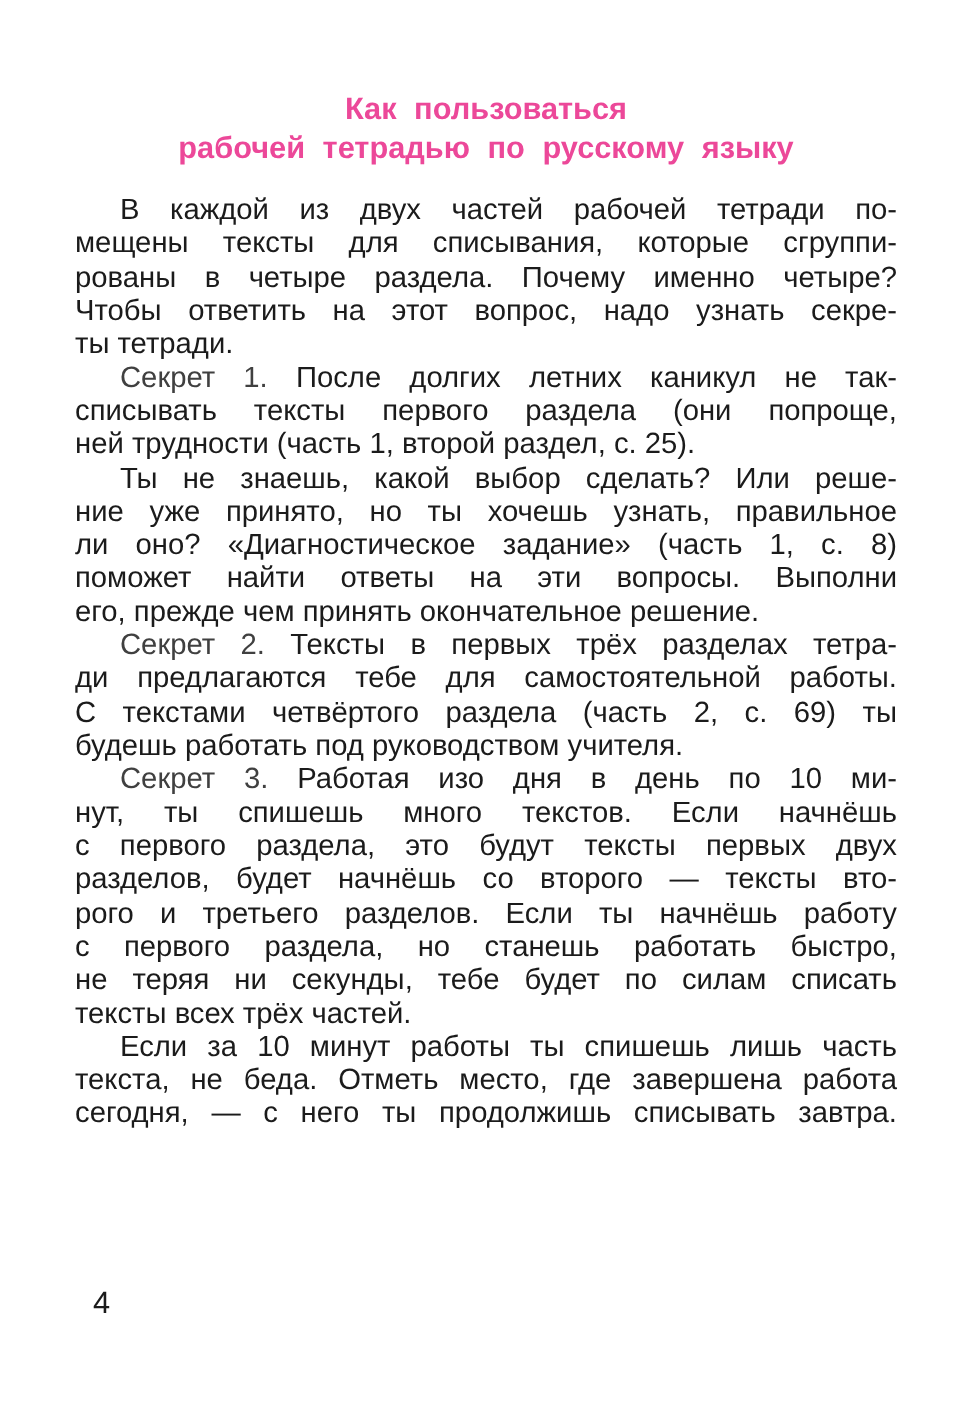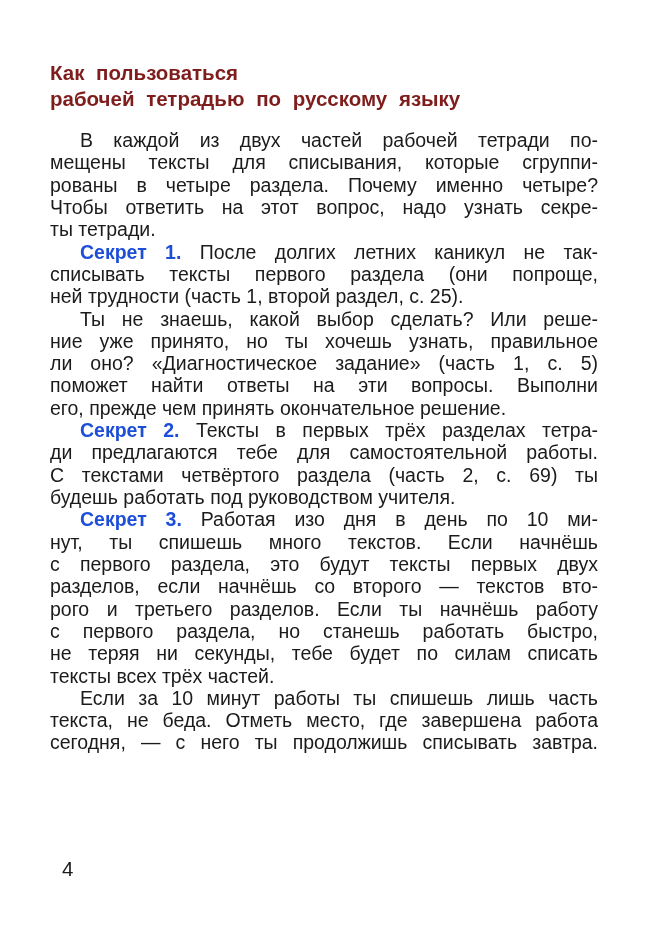--- a/index.html
+++ b/index.html
@@ -10,25 +10,26 @@
     background: #ffffff;
     font-family: "Liberation Sans", sans-serif;
     color: #1b1b1b;
     overflow: hidden;
   }
   .title-block {
     position: absolute;
     left: 50px;
     top: 60px;
     width: 548px;
+    text-align: center;
     font-weight: bold;
     font-size: 20.5px;
     line-height: 25.5px;
     word-spacing: 6px;
-    color: #7f1d1d;
+    color: #ec4899;
   }
   .body-block {
     position: absolute;
     left: 50px;
     top: 129px;
     width: 548px;
     font-size: 19.5px;
   }
   .body-block .line {
     height: 22.32px;
@@ -39,22 +40,22 @@
   .body-block .line.j {
     white-space: normal;
     text-align: justify;
     text-align-last: justify;
     text-justify: inter-word;
   }
   .body-block .line.ind {
     padding-left: 30px;
   }
   .body-block b {
-    font-weight: bold;
-    color: #1d4ed8;
+    font-weight: normal;
+    color: #404040;
   }
   .page-number {
     position: absolute;
     left: 62px;
     top: 857px;
     font-size: 20.5px;
     line-height: 24px;
     color: #1b1b1b;
   }
 </style>
@@ -72,31 +73,31 @@
       <div class="line j ind">В каждой из двух частей рабочей тетради по-</div>
       <div class="line j">мещены тексты для списывания, которые сгруппи-</div>
       <div class="line j">рованы в четыре раздела. Почему именно четыре?</div>
       <div class="line j">Чтобы ответить на этот вопрос, надо узнать секре-</div>
       <div class="line">ты тетради.</div>
       <div class="line j ind"><b>Секрет 1.</b> После долгих летних каникул не так-</div>
       <div class="line j">списывать тексты первого раздела (они попроще,</div>
       <div class="line">ней трудности (часть 1, второй раздел, с. 25).</div>
       <div class="line j ind">Ты не знаешь, какой выбор сделать? Или реше-</div>
       <div class="line j">ние уже принято, но ты хочешь узнать, правильное</div>
-      <div class="line j">ли оно? «Диагностическое задание» (часть 1, с. 5)</div>
+      <div class="line j">ли оно? «Диагностическое задание» (часть 1, с. 8)</div>
       <div class="line j">поможет найти ответы на эти вопросы. Выполни</div>
       <div class="line">его, прежде чем принять окончательное решение.</div>
       <div class="line j ind"><b>Секрет 2.</b> Тексты в первых трёх разделах тетра-</div>
       <div class="line j">ди предлагаются тебе для самостоятельной работы.</div>
       <div class="line j">С текстами четвёртого раздела (часть 2, с. 69) ты</div>
       <div class="line">будешь работать под руководством учителя.</div>
       <div class="line j ind"><b>Секрет 3.</b> Работая изо дня в день по 10 ми-</div>
       <div class="line j">нут, ты спишешь много текстов. Если начнёшь</div>
       <div class="line j">с первого раздела, это будут тексты первых двух</div>
-      <div class="line j">разделов, если начнёшь со второго — текстов вто-</div>
+      <div class="line j">разделов, будет начнёшь со второго — тексты вто-</div>
       <div class="line j">рого и третьего разделов. Если ты начнёшь работу</div>
       <div class="line j">с первого раздела, но станешь работать быстро,</div>
       <div class="line j">не теряя ни секунды, тебе будет по силам списать</div>
       <div class="line">тексты всех трёх частей.</div>
       <div class="line j ind">Если за 10 минут работы ты спишешь лишь часть</div>
       <div class="line j">текста, не беда. Отметь место, где завершена работа</div>
       <div class="line j">сегодня, — с него ты продолжишь списывать завтра.</div>
     </div>
 
   <div class="page-number">4</div>

